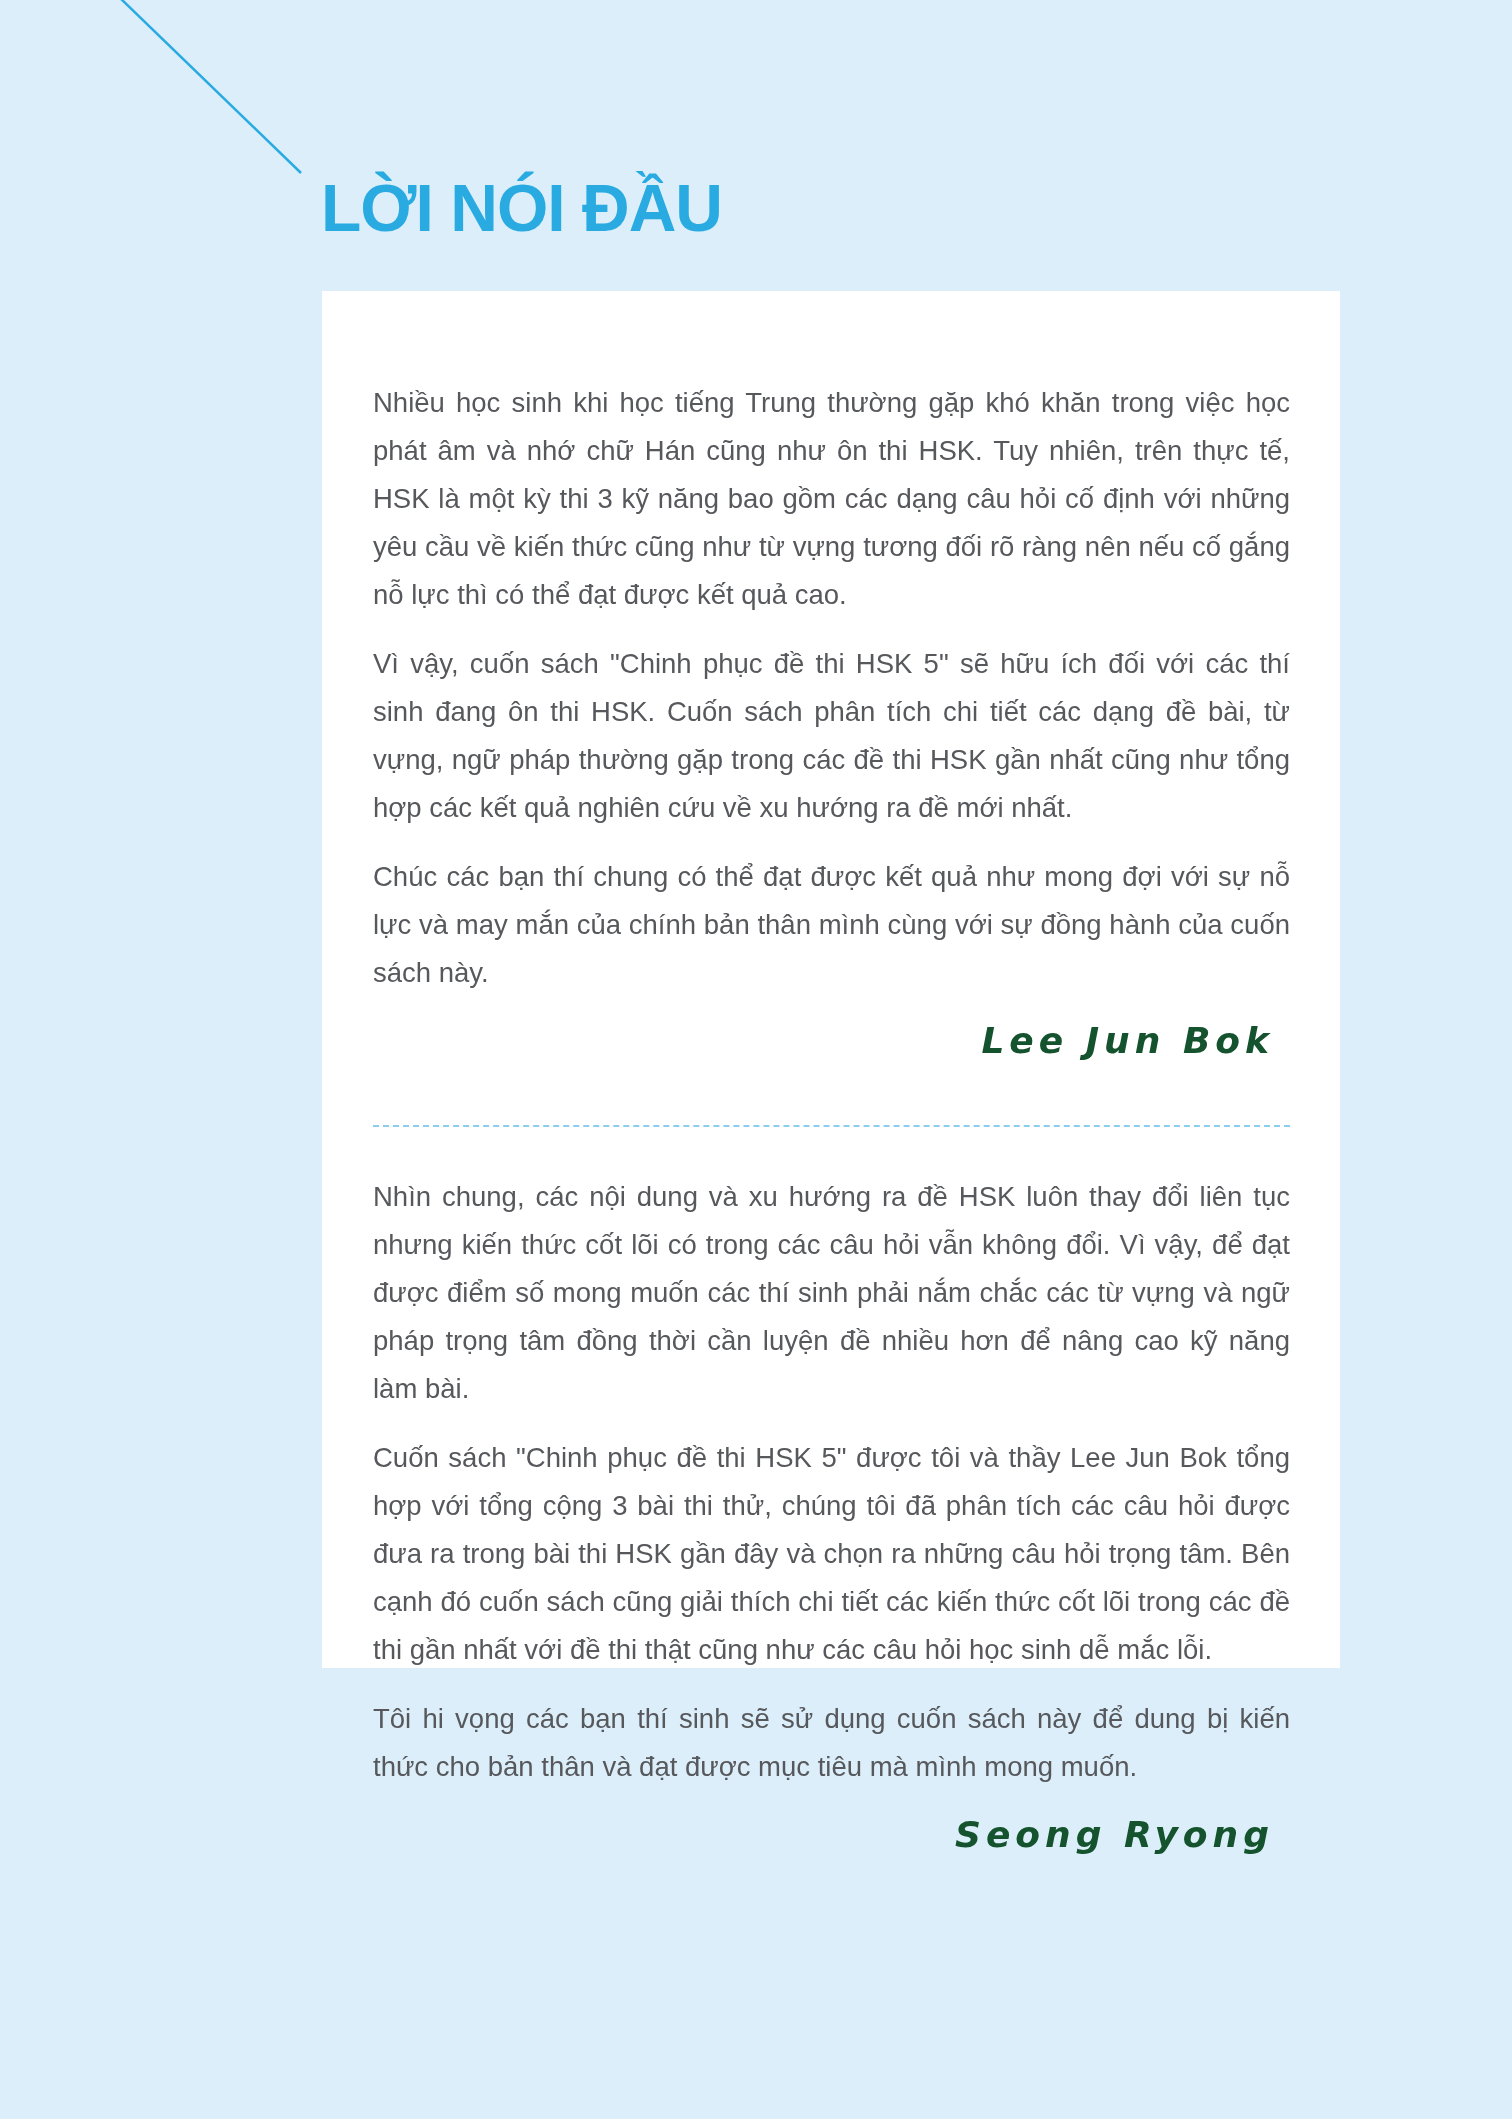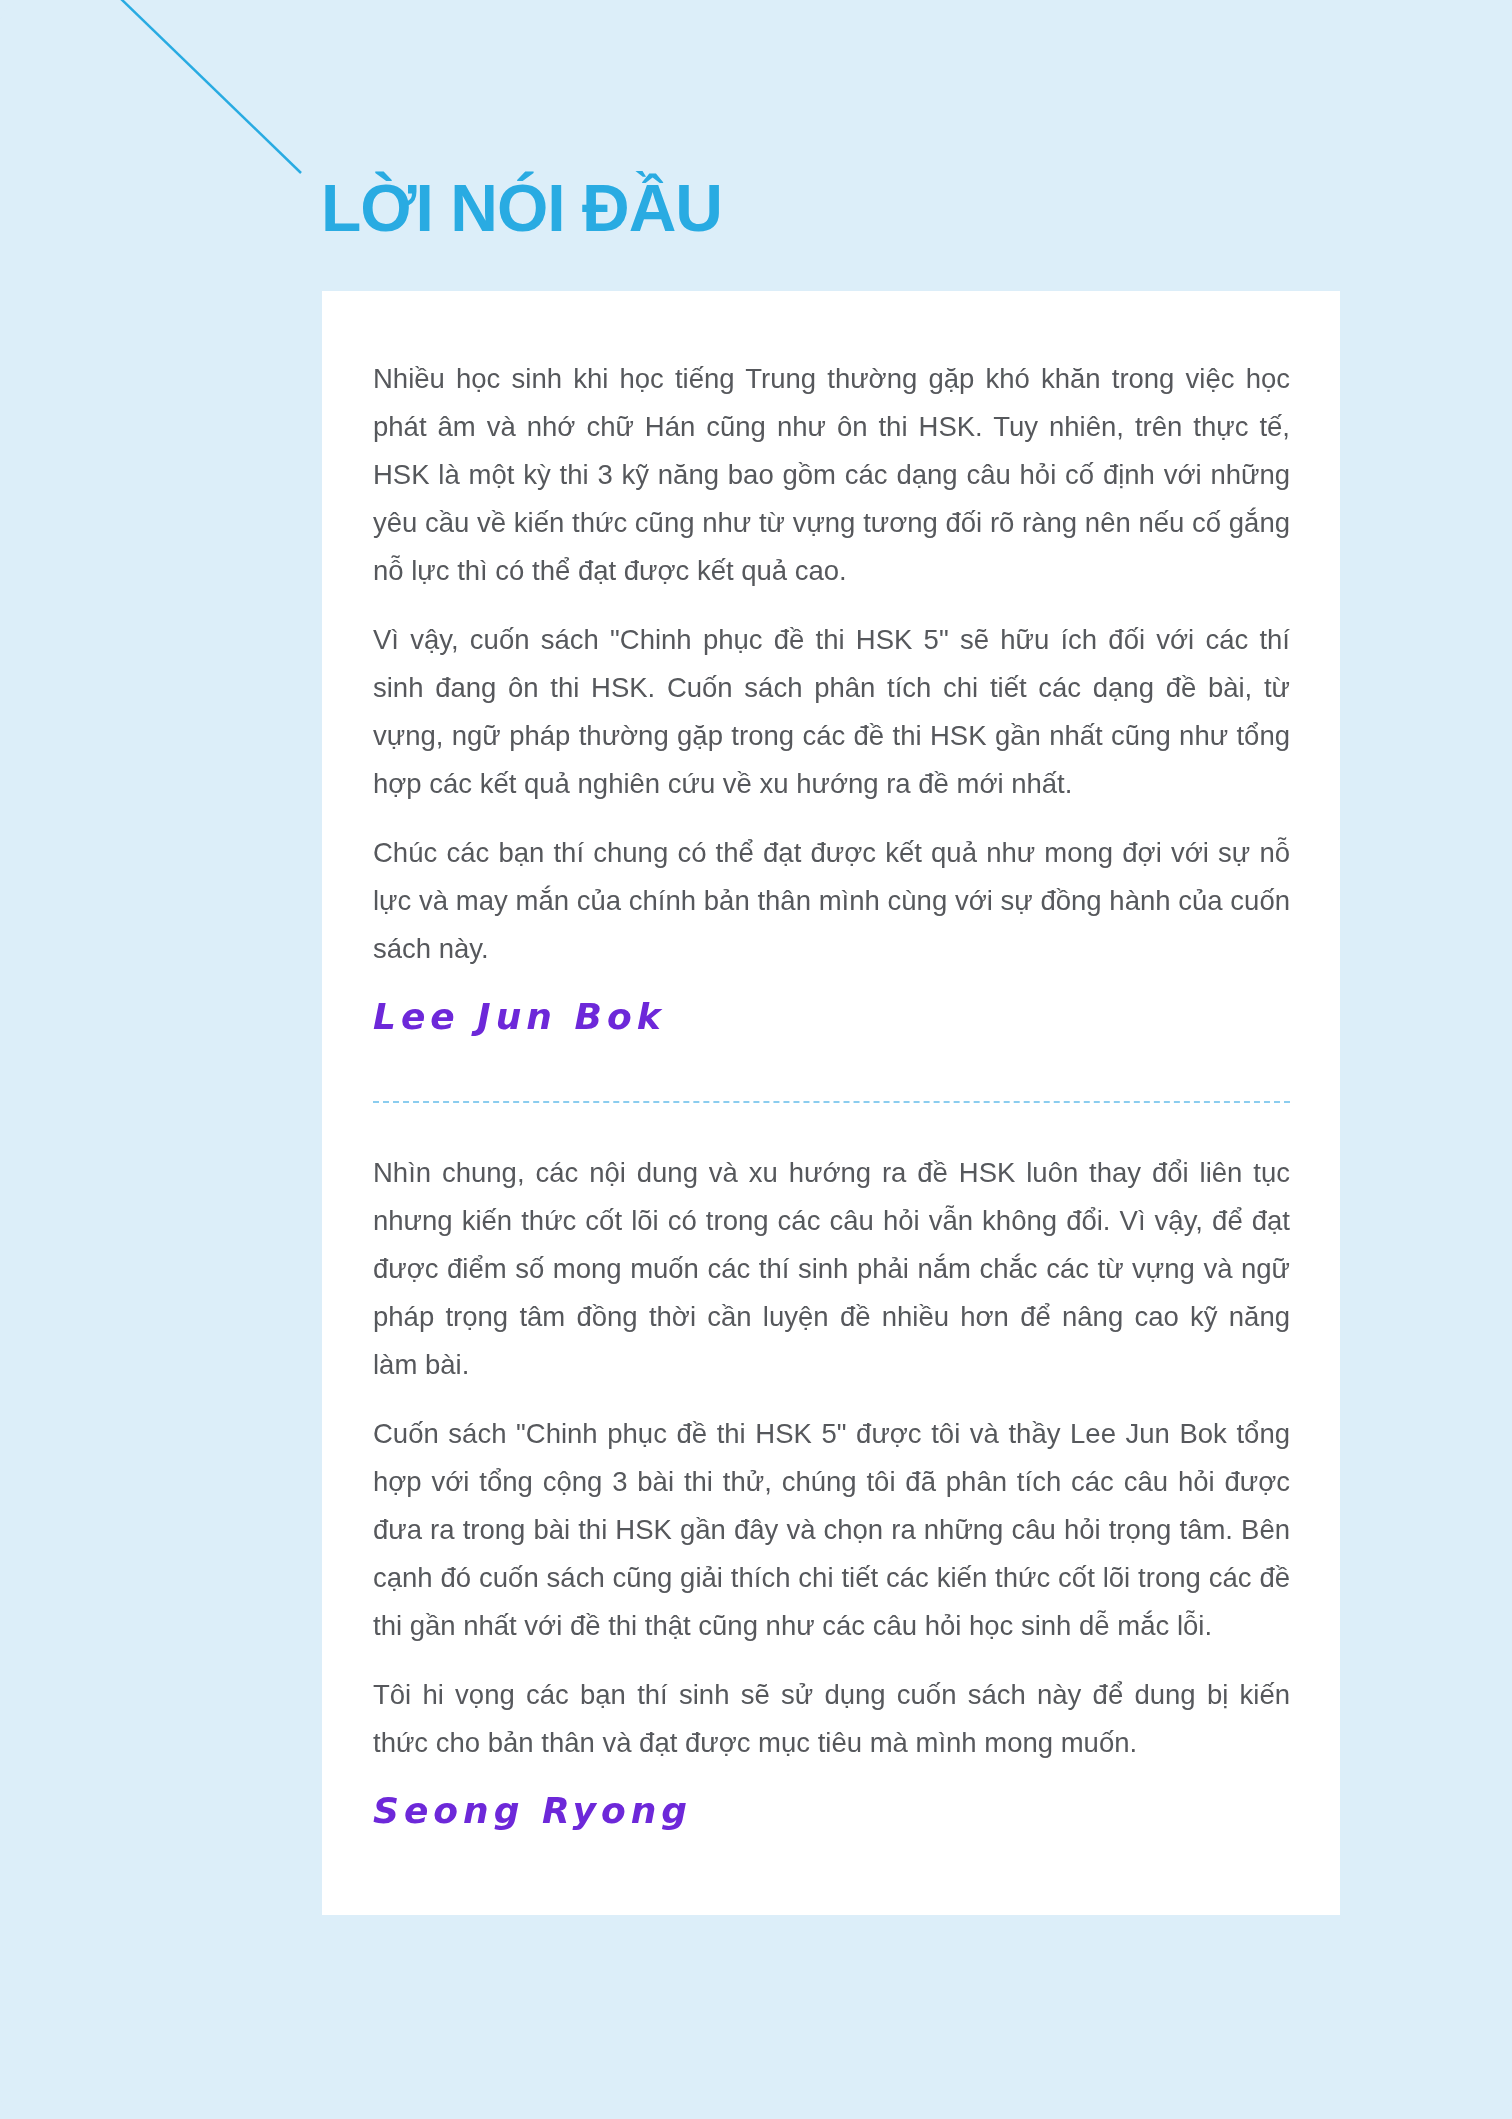--- a/index.html
+++ b/index.html
@@ -37,42 +37,43 @@
     font-weight: 800;
     letter-spacing: -1px;
     color: #29abe2;
     font-family: "Liberation Sans", sans-serif;
   }
   .panel {
     position: absolute;
     left: 322px;
     top: 291px;
     width: 1018px;
-    height: 1624px;
+    height: 1377px;
     background: #ffffff;
     box-sizing: border-box;
-    padding: 64px 50px 0 51px;
+    padding: 88px 50px 0 51px;
   }
   .panel p {
     margin: 0 0 21px 0;
     font-size: 27.5px;
     line-height: 48px;
     font-weight: 300;
     color: #56585c;
     text-align: justify;
     text-justify: inter-word;
   }
   .signature {
+    text-align: right;
     font-size: 36px;
     line-height: 44px;
-    color: #6d28d9;
+    color: #14532d;
     font-style: italic;
     font-weight: 600;
     letter-spacing: 5px;
-    margin: 22px 0 0 0;
+    margin: 22px 16px 0 0;
     font-family: "DejaVu Sans", sans-serif;
   }
   .divider {
     border: none;
     border-top: 2px dashed #8bcdef;
     margin: 62px 0 46px 0;
   }
 </style>
 </head>
 <body>

